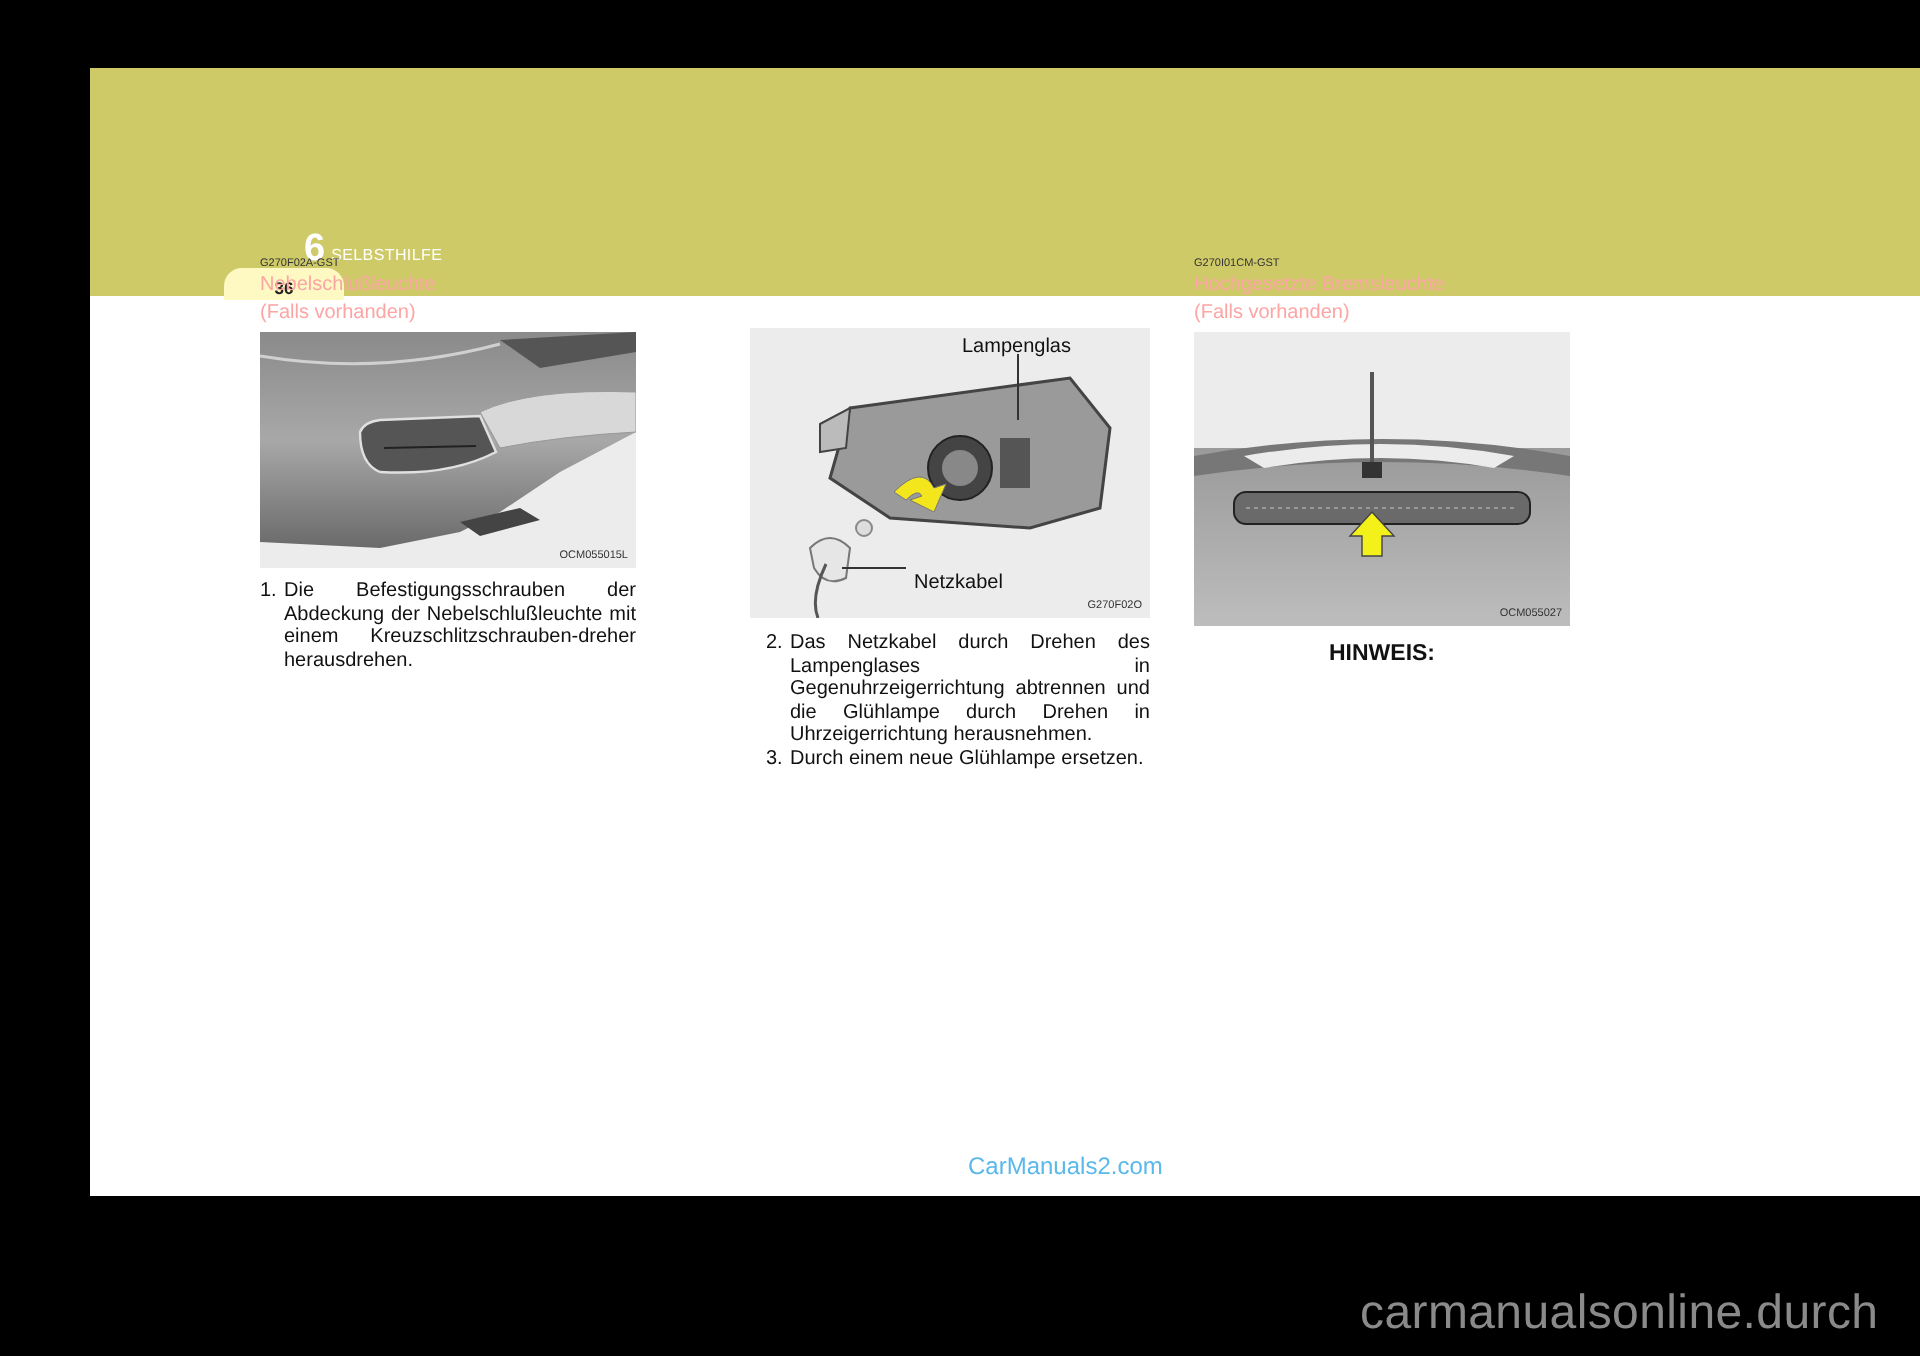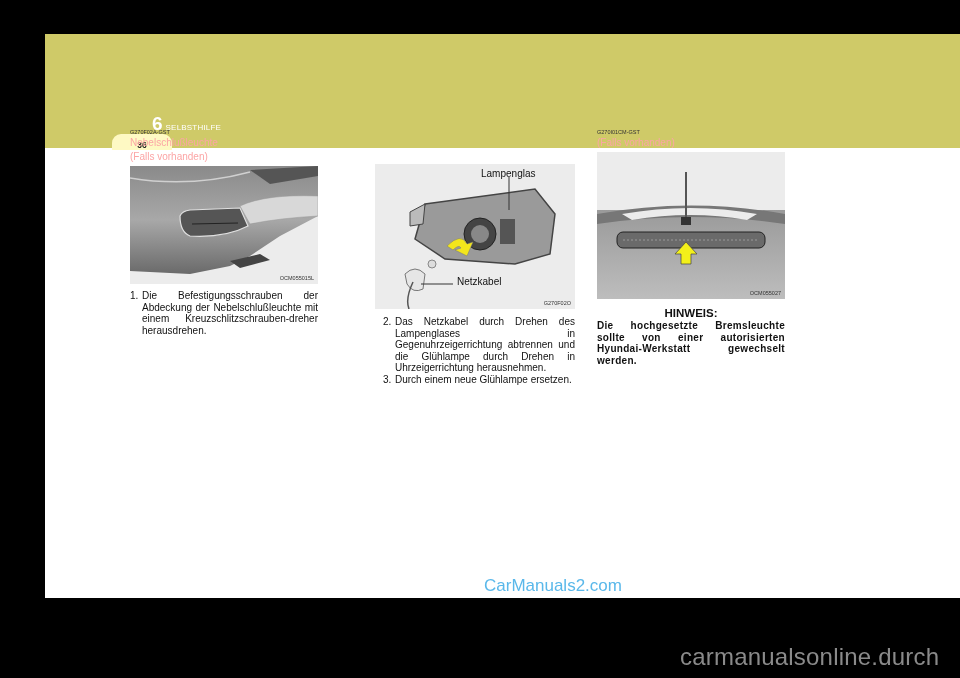--- a/index.html
+++ b/index.html
@@ -48,21 +48,21 @@
       color: #111; text-align: justify;
     }
     .steps li .n { position: absolute; left: 0; top: 0; }
     .note-title { font-size: 11.5px; font-weight: bold; color: #111; margin-top: 8px; line-height: 13px; text-align: center; }
     .note-body {
       font-size: 10px; font-weight: bold; color: #111; line-height: 11.5px;
       text-align: justify; letter-spacing: 0.3px;
     }
     .callout { position: absolute; font-size: 10px; color: #111; }
     .watermark-blue {
-      position: absolute; left: 484px; top: 576px; font-size: 17px; color: #5ab8ea;
+      position: absolute; left: 484px; top: 576px; font-size: 12px; color: #5ab8ea;
     }
     .watermark-grey {
       position: absolute; left: 680px; top: 643px; font-size: 24px; color: #8a8a8a;
       letter-spacing: 0.2px;
     }
   </style>
 </head>
 <body>
 
 <div class="page">
@@ -121,38 +121,39 @@
       <circle cx="105" cy="70" r="9" fill="#888"></circle>
       <rect x="125" y="55" width="15" height="25" fill="#555"></rect>
       <line x1="134" y1="13" x2="134" y2="46" stroke="#333" stroke-width="1"></line>
       <path d="M72 82 Q86 68 92 80 L98 78 L92 92 L80 86 L86 84 Q84 80 78 86 Z" fill="#f3e61c" stroke="#777" stroke-width="0.5"></path>
       <circle cx="57" cy="100" r="4" fill="#ddd" stroke="#888"></circle>
       <path d="M30 110 Q40 100 50 110 L48 125 Q38 130 32 120 Z" fill="#e6e6e6" stroke="#777"></path>
       <path d="M38 118 Q30 135 34 145" stroke="#555" stroke-width="1.5" fill="none"></path>
       <line x1="46" y1="120" x2="78" y2="120" stroke="#333" stroke-width="1"></line>
     </svg>
     <span class="callout" style="left:106px; top:4px;">Lampenglas</span>
-    <span class="callout" style="left:82px; top:112px;">Netzkabel</span>
+    <span class="callout" style="left:82px; top:122px;">Netzkabel</span>
     <span class="fig-caption">G270F02O</span>
   </div>
   <ol class="steps" style="margin-left:43px; width:192px; margin-top:7px;">
     <li>
       <span class="n">2.</span>
       <span>Das Netzkabel durch Drehen des Lampenglases in Gegenuhrzeigerrichtung abtrennen und die Glühlampe durch Drehen in Uhrzeigerrichtung herausnehmen.</span>
     </li>
     <li>
       <span class="n">3.</span>
       <span>Durch einem neue Glühlampe ersetzen.</span>
     </li>
   </ol>
 </div>
 
 <div class="col col3" style="left:597px;">
   <div class="code">G270I01CM-GST</div>
   <div class="heading">
+    <div>Hochgesetzte Bremsleuchte</div>
     <div>(Falls vorhanden)</div>
   </div>
   <div class="figure" style="margin-top:2px; height:147px;">
     <svg width="188" height="147" viewBox="0 0 188 147">
       <defs>
         <linearGradient id="roof" x1="0" y1="0" x2="0" y2="1">
           <stop offset="0" stop-color="#9a9a9a"></stop>
           <stop offset="1" stop-color="#bdbdbd"></stop>
         </linearGradient>
       </defs>
@@ -162,17 +163,16 @@
       <path d="M25 62 Q94 50 160 62 L150 68 Q94 58 35 68 Z" fill="#ececec"></path>
       <line x1="89" y1="20" x2="89" y2="70" stroke="#555" stroke-width="2"></line>
       <rect x="84" y="65" width="10" height="8" fill="#333"></rect>
       <rect x="20" y="80" width="148" height="16" rx="6" fill="#6a6a6a" stroke="#222" stroke-width="1"></rect>
       <line x1="26" y1="88" x2="162" y2="88" stroke="#999" stroke-width="1" stroke-dasharray="2,2"></line>
       <path d="M89 90 L100 102 L94 102 L94 112 L84 112 L84 102 L78 102 Z" fill="#f3f01a" stroke="#444" stroke-width="0.7"></path>
     </svg>
     <span class="fig-caption">OCM055027</span>
   </div>
   <div class="note-title">HINWEIS:</div>
-  <div class="note-body">Die hochgesetzte Bremsleuchte sollte von einer autorisierten Hyundai-Werkstatt gewechselt werden.</div>
 </div>
 
 <div class="watermark-blue">CarManuals2.com</div>
 <div class="watermark-grey">carmanualsonline.durch</div>
 
 </body></html>

